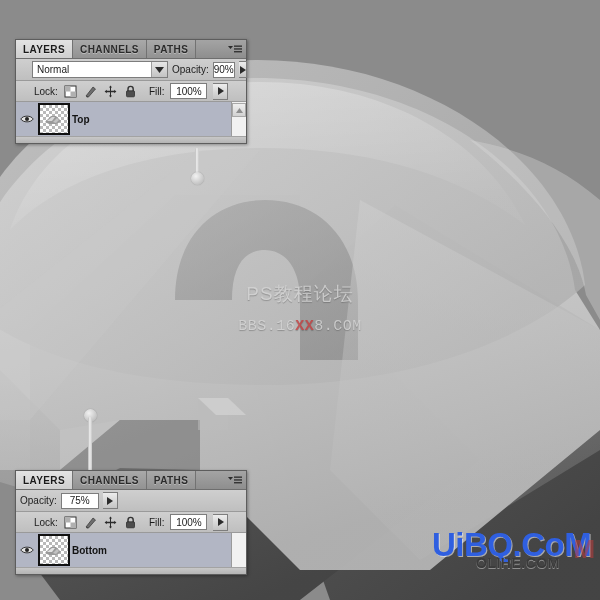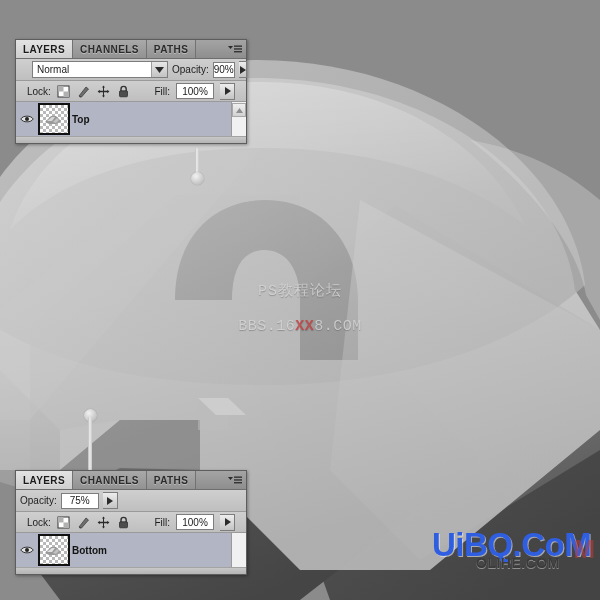--- a/index.html
+++ b/index.html
@@ -85,21 +85,21 @@
   }
   .spin{
     width:14px;height:15px;
     background:linear-gradient(#ededed,#c4c4c4);
     border:1px solid #7d7d7d;border-left:none;
     display:flex;align-items:center;justify-content:center;
   }
   .spacer{flex:1;}
 
   .lockrow{
-    display:flex;align-items:center;height:20px;padding:0 11px;gap:6px;
+    display:flex;align-items:center;height:20px;padding:0 18px;gap:6px;
     background:linear-gradient(#cfcfcf,#bfbfbf);
     border-bottom:1px solid #9a9a9a;
   }
   .lockicons{display:flex;align-items:center;gap:7px;}
   .lockicons .ico{width:13px;height:13px;display:block;}
 
   .layerlist{
     background:#c0c0c0;
     padding:0;
     position:relative;
@@ -133,21 +133,21 @@
     display:flex;align-items:center;justify-content:center;
   }
   .panelbottom{height:6px;background:linear-gradient(#c8c8c8,#b4b4b4);}
 
   
   .wm-center{
     position:absolute;left:0;width:600px;text-align:center;
     color:#d6d6d6;opacity:.78;pointer-events:none;
     text-shadow:0 1px 1px rgba(60,60,60,.45);
   }
-  .wm-cn{font-size:15px;letter-spacing:1px;font-family:Liberation Mono, monospace;}
+  .wm-cn{font-size:19px;letter-spacing:1px;}
   .wm-en{font-size:15px;font-family:"Liberation Mono", monospace;letter-spacing:.5px;}
   .wm-en .red{color:#c43a3a;font-weight:bold;}
 
   .wm-logo{position:absolute;pointer-events:none;}
   .wm-logo .l1{
     font-size:33px;font-weight:bold;color:#2f5fe0;
     letter-spacing:-.5px;line-height:1;
     text-shadow:1px 1px 0 rgba(255,255,255,.55);
   }
   .wm-logo .l2{

